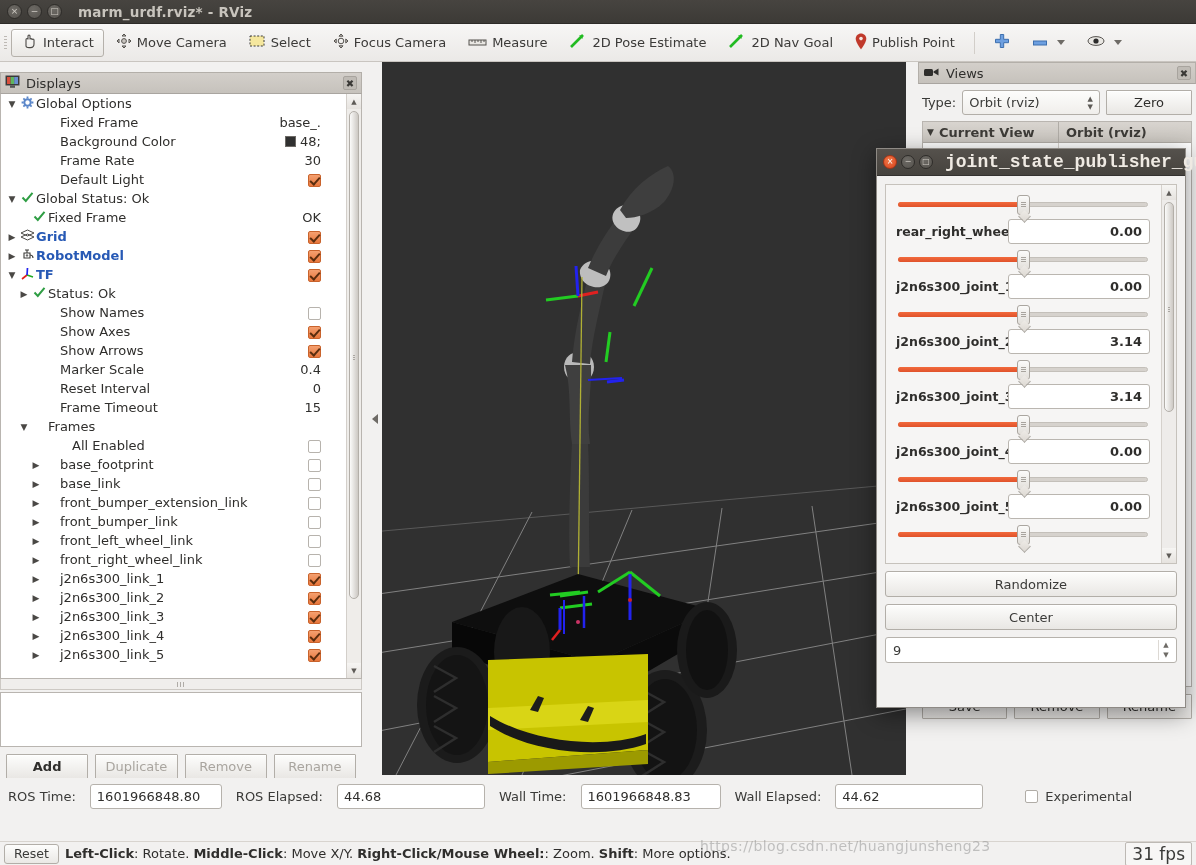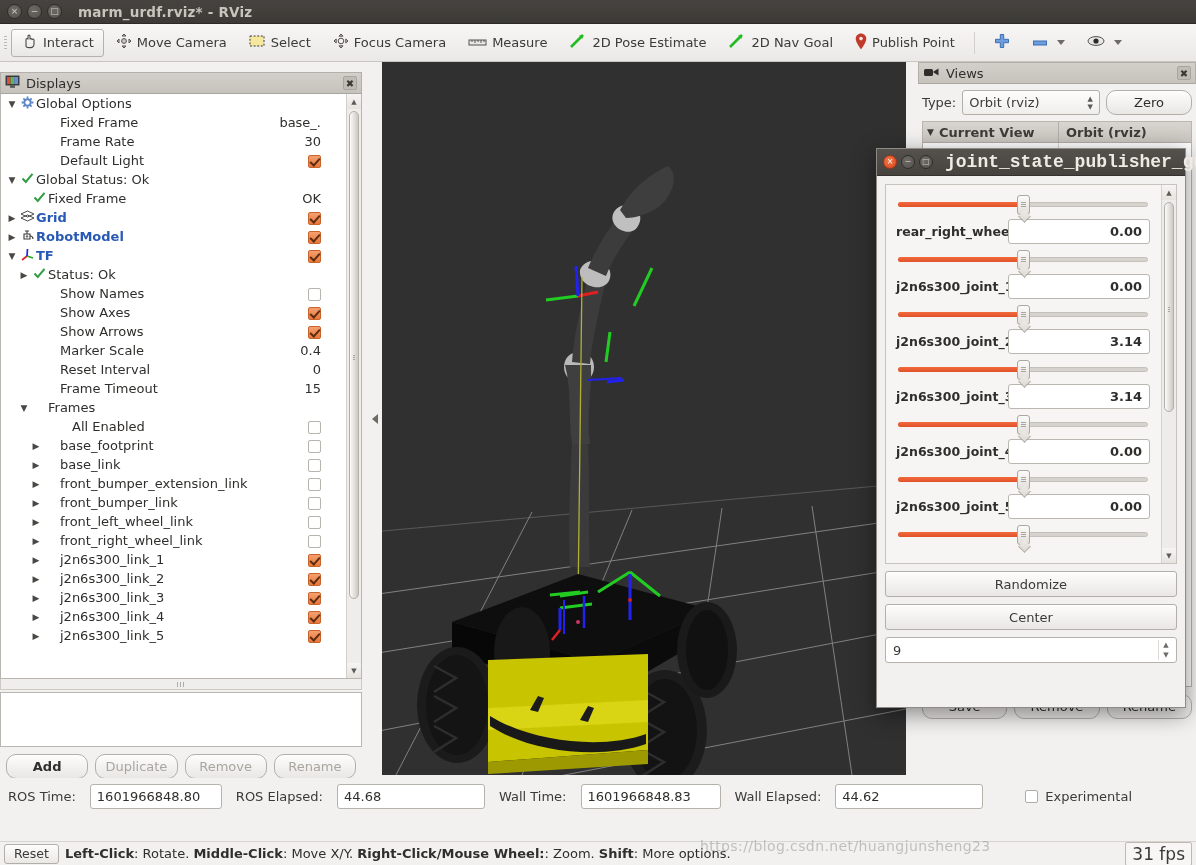--- a/index.html
+++ b/index.html
@@ -128,21 +128,21 @@
     display:flex; align-items:center; justify-content:center;
   }
   .hscroll i { width: 9px; height: 5px;
     background: repeating-linear-gradient(to right,#b0aca7 0 1px,transparent 1px 3px); }
   .prop-box {
     flex: 1 1 auto; margin: 2px 0 0 0; background: #ffffff;
     border: 1px solid #b9b5b0;
   }
   .btnrow { display: flex; gap: 7px; padding: 7px 6px 6px 6px; }
   .btn {
-    flex: 1; height: 25px; border-radius: 10px; border: 1px solid #b2aea8;
+    flex: 1; height: 25px; border-radius: 1px; border: 1px solid #b2aea8;
     background: linear-gradient(#fdfdfc,#e9e7e4);
     font-size: 13px; color: #2f2e2c;
     display:flex; align-items:center; justify-content:center;
     box-shadow: inset 0 1px 0 #fff;
   }
   .btn.dim { color: #a9a59f; }
   .btn.strong { font-weight: bold; }
 
   
   #view3d {
@@ -489,20 +489,27 @@
               </svg></span>
             <span class="lbl">Global Options</span>
             <span class="val"></span>
           </div>
           <div class="trow">
             <span style="display: inline-block; width: 24px;"></span>
             <span class="twist"></span>
             <span class="tico"></span>
             <span class="lbl">Fixed Frame</span>
             <span class="val">base_.</span>
+          </div>
+          <div class="trow">
+            <span style="display: inline-block; width: 24px;"></span>
+            <span class="twist"></span>
+            <span class="tico"></span>
+            <span class="lbl">Background Color</span>
+            <span class="val"><span class="swatch"></span>48;</span>
           </div>
           <div class="trow">
             <span style="display: inline-block; width: 24px;"></span>
             <span class="twist"></span>
             <span class="tico"></span>
             <span class="lbl">Frame Rate</span>
             <span class="val">30</span>
           </div>
           <div class="trow">
             <span style="display: inline-block; width: 24px;"></span>

